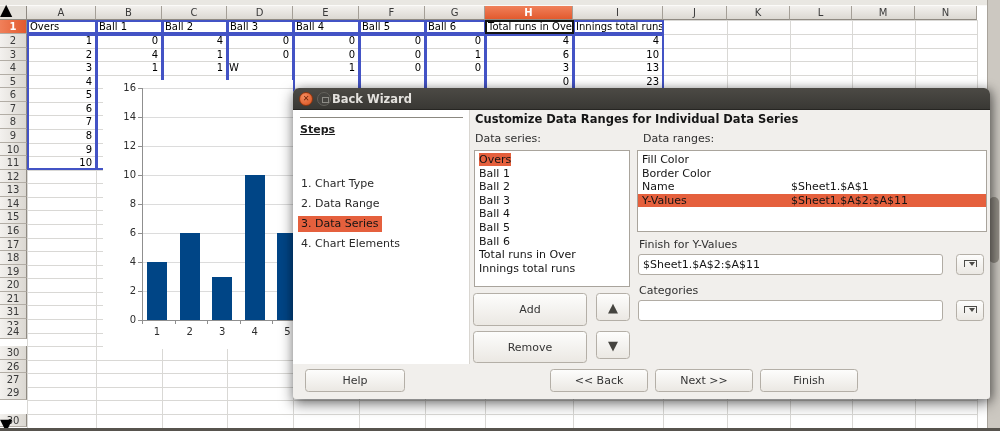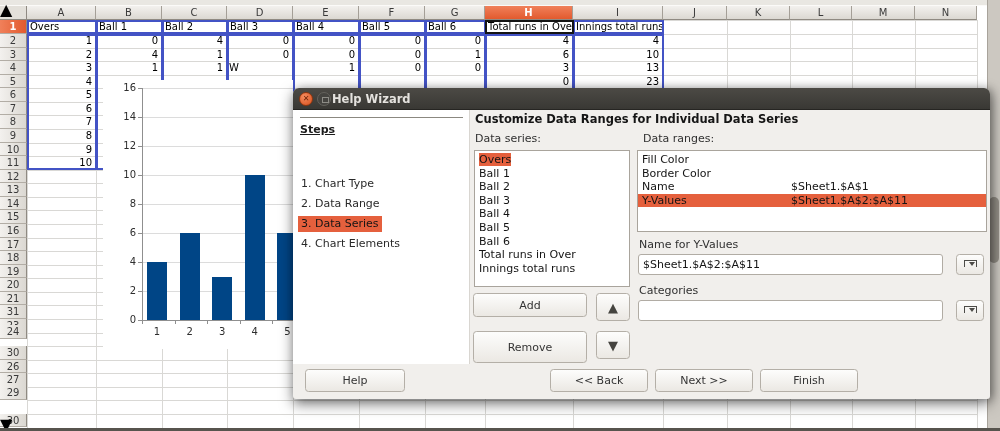--- a/index.html
+++ b/index.html
@@ -278,21 +278,21 @@
 <div class="abs" id="sthumb"></div>
 <div class="abs sbtn" style="top:414.5px">▼</div>
 <div class="abs" id="statusstrip"></div>
 
 <div class="abs" id="dialog">
   <div class="abs" id="titlebar">
     <div class="abs" id="closebtn">✕</div>
     <div class="abs" id="minbtn">
         <span></span>
       </div>
-    <div class="abs" id="dtitle">Help Wizard</div>
+    <div class="abs" id="dtitle">Back Wizard</div>
   </div>
 
   <div class="abs" id="steps-panel">
     <div class="abs" id="steps-rule"></div>
     <div class="abs" id="steps-heading">Steps</div>
     <div class="abs" id="steps-list" style="left:0;top:0;width:177px;height:254px">
         <div class="abs step-item" style="top: 66px;">1. Chart Type</div>
         <div class="abs step-item" style="top: 86px;">2. Data Range</div>
         <div class="abs step-item active" style="top: 106px; text-align: right;">3. Data Series</div>
         <div class="abs step-item" style="top: 126px;">4. Chart Elements</div>
@@ -326,39 +326,39 @@
       <div class="ritem">
         <span class="nm">Name</span>
         <span class="rg">$Sheet1.$A$1</span>
       </div>
       <div class="ritem sel">
         <span class="nm">Y-Values</span>
         <span class="rg">$Sheet1.$A$2:$A$11</span>
       </div>
     </div>
 
-  <div class="abs flabel" style="left:346px;top:150px">Name for Y-Values</div>
+  <div class="abs flabel" style="left:346px;top:150px">Finish for Y-Values</div>
   <input class="abs tinput" style="left: 345px; top: 166px; width: 305px; height: 21px;" value="$Sheet1.$A$2:$A$11">
   <div class="abs pbtn" style="left:663px;top:166px;width:28px;height:21px">
     <span class="shrink-ic">
         <i></i>
         <b></b>
       </span>
   </div>
 
   <div class="abs flabel" style="left:346px;top:196px">Categories</div>
   <input class="abs tinput" style="left: 345px; top: 212px; width: 305px; height: 21px;" value="">
   <div class="abs pbtn" style="left:663px;top:212px;width:28px;height:21px">
     <span class="shrink-ic">
         <i></i>
         <b></b>
       </span>
   </div>
 
-  <div class="abs pbtn" style="left:180px;top:205px;width:114px;height:24px">Add</div>
+  <div class="abs pbtn" style="left:180px;top:205px;width:114px;height:33px">Add</div>
   <div class="abs pbtn" style="left:303px;top:205px;width:34px;height:28px">
       <span class="arrowglyph">▲</span>
     </div>
   <div class="abs pbtn" style="left:180px;top:243px;width:114px;height:32px">Remove</div>
   <div class="abs pbtn" style="left:303px;top:243px;width:34px;height:28px">
       <span class="arrowglyph">▼</span>
     </div>
 
   <div class="abs pbtn" style="left:12px;top:281px;width:100px;height:23px">Help</div>
   <div class="abs pbtn" style="left:257px;top:281px;width:98px;height:23px">&lt;&lt; Back</div>

